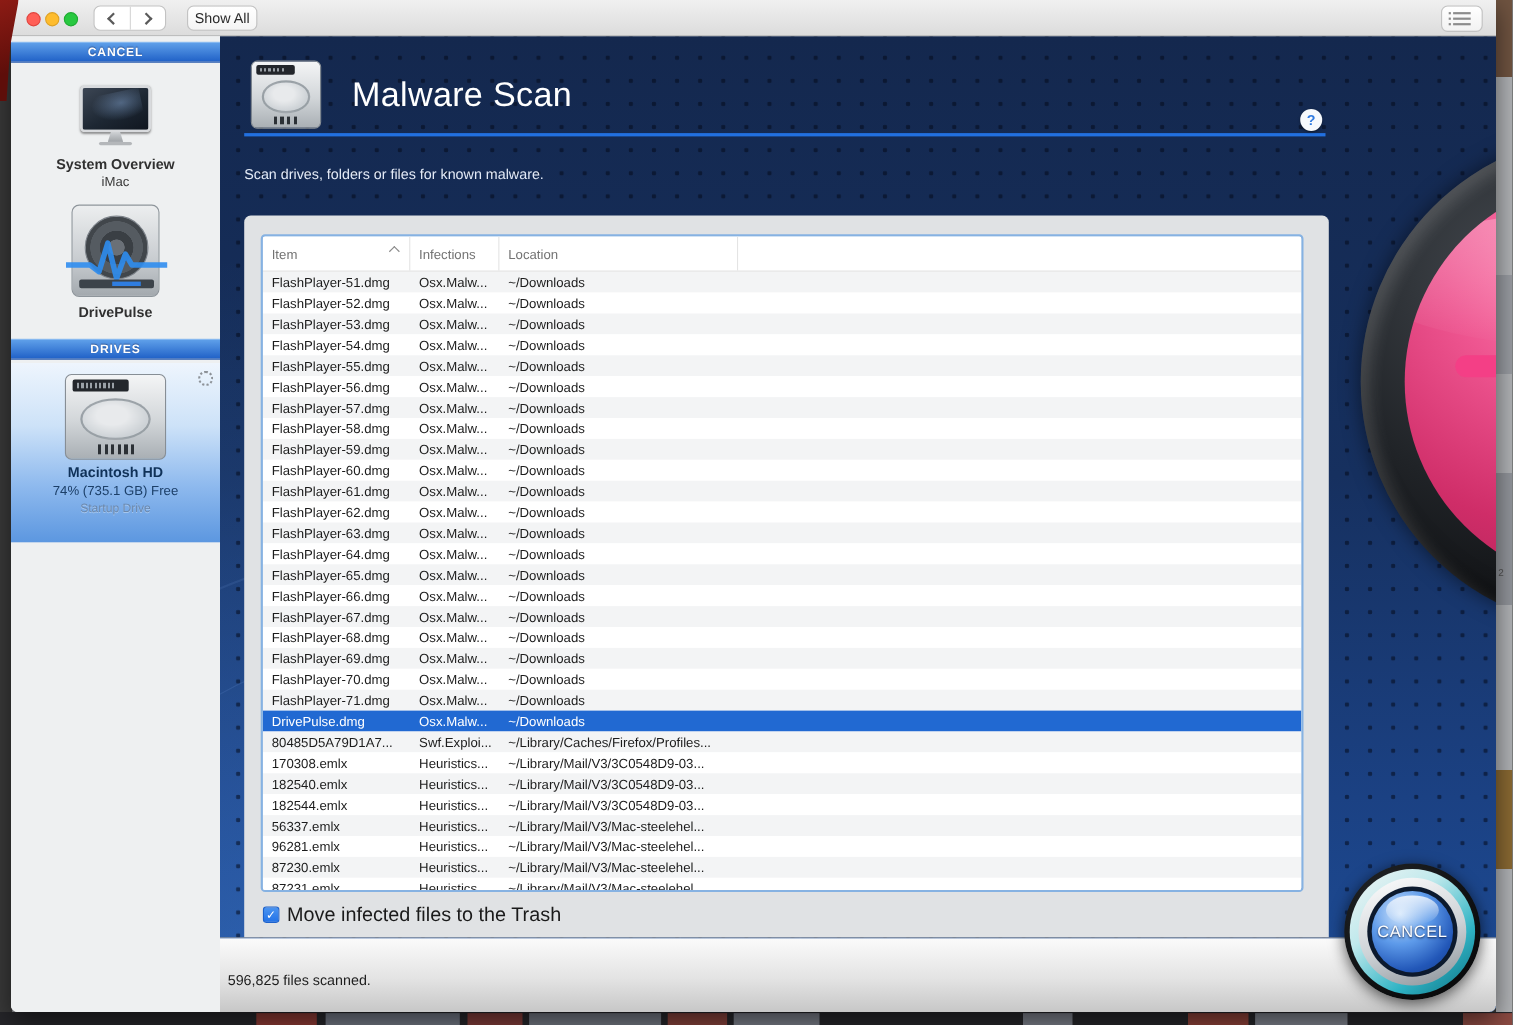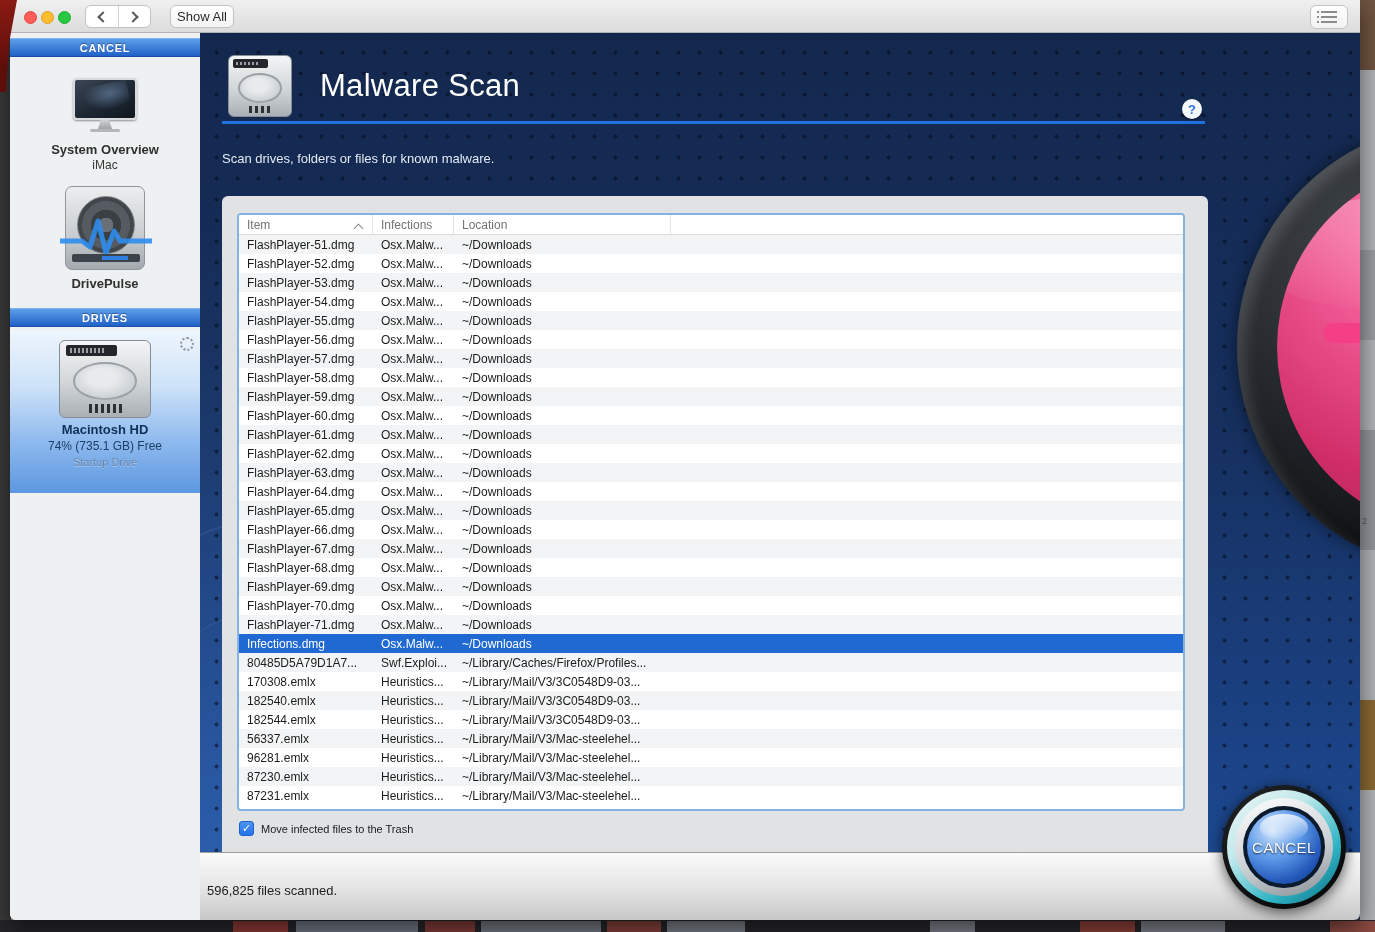--- a/index.html
+++ b/index.html
@@ -117,39 +117,39 @@
   .help-btn { position:absolute; left:982px; top:66px; width:20px; height:20px; border-radius:50%; background:#f6f9fd;
     color:#2f7ae0; font-size:13px; font-weight:bold; display:flex; align-items:center; justify-content:center;
     box-shadow:0 1px 2px rgba(0,0,0,.5); z-index:2; }
   .subtitle { position:absolute; left:22px; top:118px; color:#e3eaf6; font-size:13px; z-index:2; }
 
   .panel { position:absolute; left:22px; top:163px; width:986px; height:656px; background:#e0e2e4;
     border-radius:6px 6px 0 0; z-index:2; }
 
   .mtable { position:absolute; left:15px; top:17px; width:948px; height:598px; background:#fff;
     border:2px solid #86b2e2; border-radius:4px; overflow:hidden; }
-  .thead { display:flex; height:20px; background:#fff; border-bottom:1px solid #dcdcdc; align-items:flex-end; }
+  .thead { display:flex; height:32px; background:#fff; border-bottom:1px solid #dcdcdc; align-items:flex-end; }
   .hcell { font-size:12px; color:#737373; padding-left:8px; height:100%; display:flex; align-items:center; border-right:1px solid #e4e4e4; position:relative; }
   .col-item { width:134px; flex:none; }
   .col-inf { width:81px; flex:none; }
   .col-loc { width:217px; flex:none; }
   .col-rest { flex:1; border-right:none; }
   .sort-asc { width:7px; height:7px; border-left:1.5px solid #8a8a8a; border-top:1.5px solid #8a8a8a;
     transform:rotate(45deg); position:absolute; right:10px; top:10px; }
   .tbody { display:flex; flex-direction:column; }
   .trow { display:flex; height:19px; flex:none; align-items:center; background:#fff; }
   .trow.odd { background:#f3f4f5; }
   .trow.selected { background:#2169d2; }
   .trow.selected .cell { color:#fff; }
   .cell { font-size:12px; color:#1c1c1c; padding-left:8px; white-space:nowrap; overflow:hidden; }
 
   .check-row { position:absolute; left:17px; top:625px; display:flex; align-items:center; gap:7px; }
   .checkbox { width:15px; height:15px; border-radius:3px; background:linear-gradient(#4b94f0,#2373e8);
     border:1px solid #1d62cc; color:#fff; font-size:11px; display:flex; align-items:center; justify-content:center; }
-  .check-label { font-size:11px; color:#1a1a1a; }
+  .check-label { font-size:18px; color:#1a1a1a; }
 
   .bottom-bar { position:absolute; left:0; right:0; top:819px; height:68px; z-index:2;
     background:linear-gradient(180deg,#fbfbfb 0%,#e3e3e3 55%,#c7c7c7 100%); border-top:1px solid #9d9d9d; border-radius:0 0 6px 0; }
   .status-text { position:absolute; left:7px; top:30px; font-size:13px; color:#1d1d1d; }
 
   .cancel-btn { position:absolute; left:1022px; top:752px; width:124px; height:124px; border-radius:50%; z-index:3;
     background:radial-gradient(circle at 35% 30%,#26292c,#0a0b0c 75%); box-shadow:0 3px 14px rgba(0,0,0,.65); }
   .cb-r1 { position:absolute; inset:5px; border-radius:50%;
     background:linear-gradient(140deg,#f2f5f5 0%,#bfe9ec 35%,#2fb3c4 70%,#0c6e80 100%); }
   .cb-r2 { position:absolute; inset:13px; border-radius:50%;
@@ -417,21 +417,21 @@
     <span class="cell col-loc">~/Downloads</span>
     <span class="cell col-rest"></span>
   </div>
                 <div class="trow odd">
     <span class="cell col-item">FlashPlayer-71.dmg</span>
     <span class="cell col-inf">Osx.Malw...</span>
     <span class="cell col-loc">~/Downloads</span>
     <span class="cell col-rest"></span>
   </div>
                 <div class="trow selected">
-    <span class="cell col-item">Infections.dmg</span>
+    <span class="cell col-item">DrivePulse.dmg</span>
     <span class="cell col-inf">Osx.Malw...</span>
     <span class="cell col-loc">~/Downloads</span>
     <span class="cell col-rest"></span>
   </div>
                 <div class="trow odd">
     <span class="cell col-item">80485D5A79D1A7...</span>
     <span class="cell col-inf">Swf.Exploi...</span>
     <span class="cell col-loc">~/Library/Caches/Firefox/Profiles...</span>
     <span class="cell col-rest"></span>
   </div>

